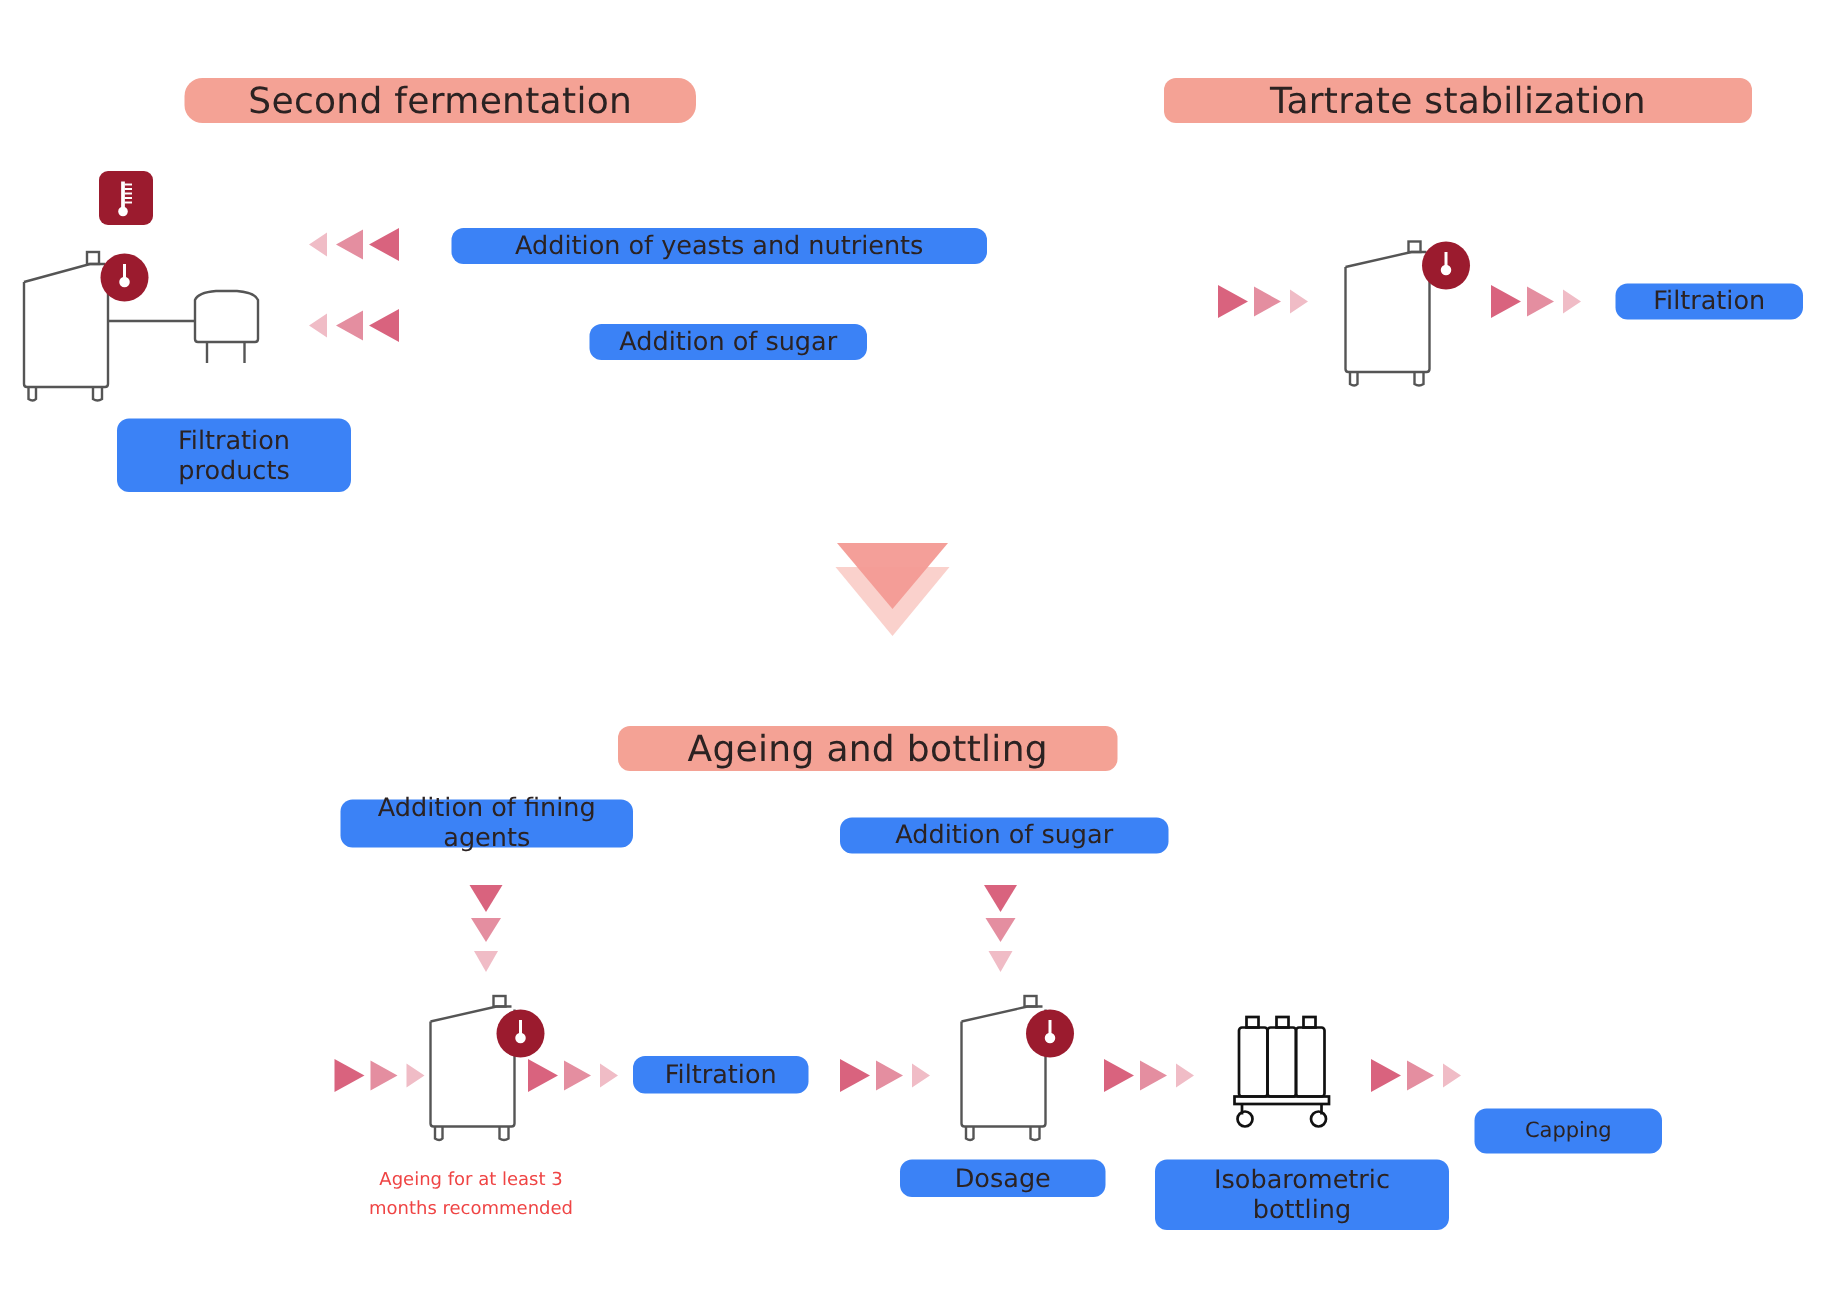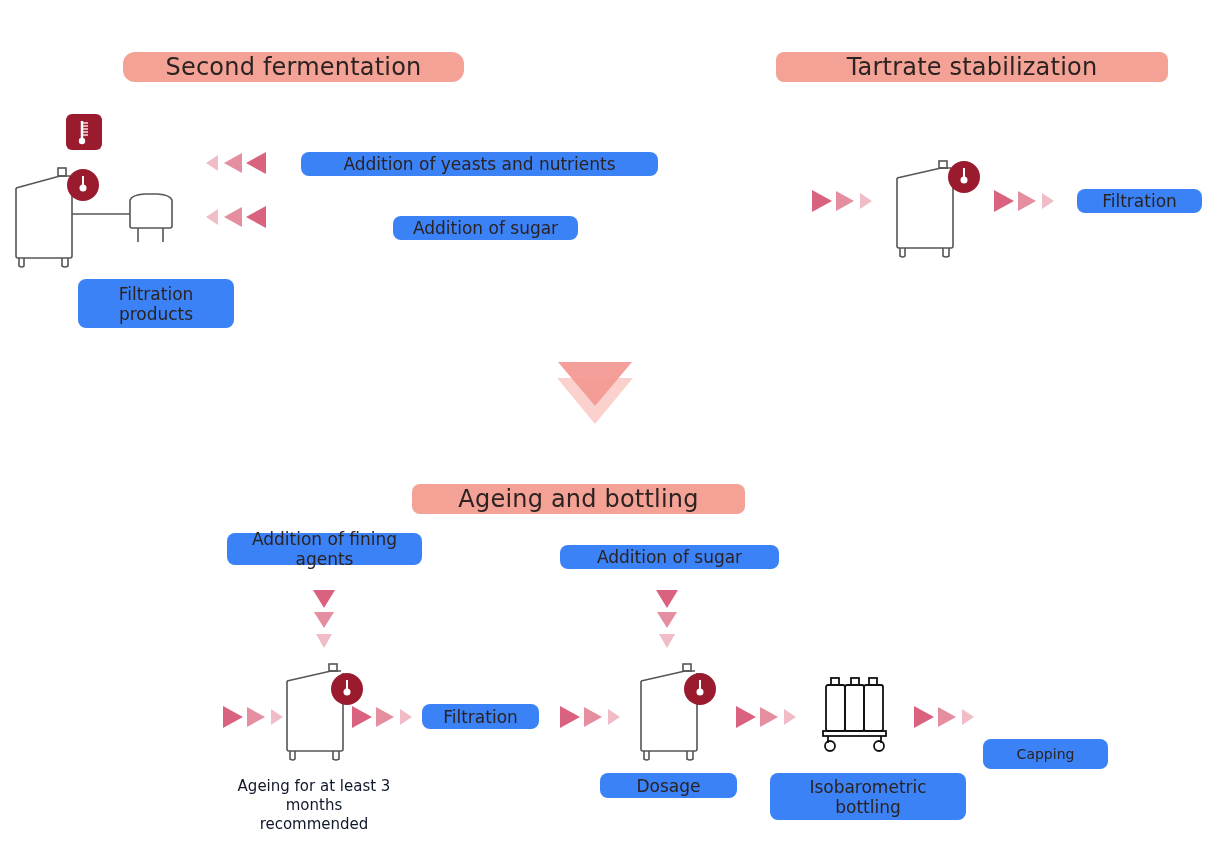--- a/index.html
+++ b/index.html
@@ -3,21 +3,21 @@
 <meta charset="utf-8">
 <style>
   html, body { margin:0; padding:0; background:#ffffff; }
   body { width:1228px; height:862px; position:relative; overflow:hidden;
          font-family:"DejaVu Sans", sans-serif; color:#2a2120; }
   .abs { position:absolute; }
   .header { background:#f4a295; border-radius:8px; display:flex; align-items:center; justify-content:center;
             font-size:24px; color:#2b2222; letter-spacing:0.2px; }
   .label { background:#3b82f6; border-radius:8px; display:flex; align-items:center; justify-content:center;
            text-align:center; font-size:17px; line-height:20px; color:#2b2222; }
-  .plain { text-align:center; font-size:15px; line-height:19px; color:#0f172a; }
+  .plain { text-align:center; font-size:12px; line-height:19px; color:#ef4444; }
   svg { position:absolute; overflow:visible; }
 </style>
 </head>
 <body>
 
 <div class="abs header" style="left:123px;top:52px;width:341px;height:30px;border-radius:12px;">Second fermentation</div>
 <div class="abs header" style="left:776px;top:52px;width:392px;height:30px;">Tartrate stabilization</div>
 <div class="abs header" style="left:412px;top:484px;width:333px;height:30px;">Ageing and bottling</div>
 
 <svg style="left:66px;top:114px;" width="36" height="36">

